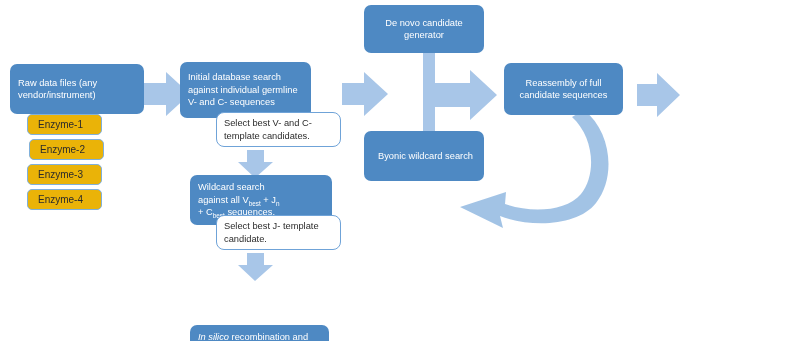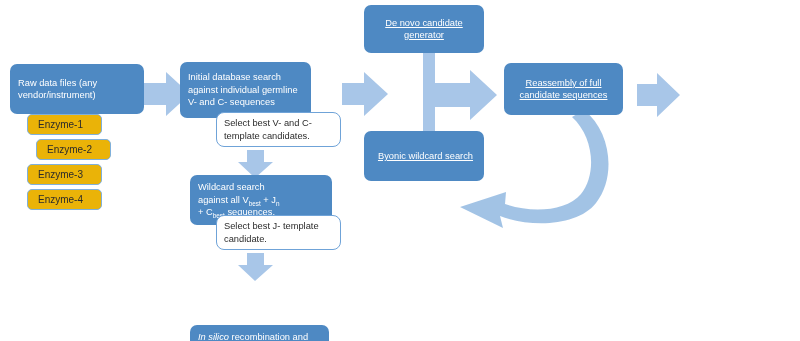--- a/index.html
+++ b/index.html
@@ -28,21 +28,20 @@
     font-size: 9.3px;
     line-height: 12.4px;
     box-sizing: border-box;
     padding: 5px 8px;
     display: flex;
     flex-direction: column;
     justify-content: center;
   }
   .box.center {
     text-align: center;
-    text-decoration: underline;
   }
   .box.left {
     text-align: left;
     align-items: flex-start;
   }
   .callout {
     position: absolute;
     background: #ffffff;
     border: 1px solid #6FA3D8;
     border-radius: 8px;
@@ -133,21 +132,21 @@
     </g>
   </svg>
 
   <div class="box left" style="left:10px; top:64px; width:134px; height:50px;">
     <span>Raw data files (any vendor/instrument)</span>
   </div>
 
   <div class="enzyme" style="left:27px; top:114px; width:75px; height:21px;">
     <span>Enzyme-1</span>
   </div>
-  <div class="enzyme" style="left:36px; top:139px; width:75px; height:21px;">
+  <div class="enzyme" style="left:29px; top:139px; width:75px; height:21px;">
     <span>Enzyme-2</span>
   </div>
   <div class="enzyme" style="left:27px; top:164px; width:75px; height:21px;">
     <span>Enzyme-3</span>
   </div>
   <div class="enzyme" style="left:27px; top:189px; width:75px; height:21px;">
     <span>Enzyme-4</span>
   </div>
 
   <div class="box left" style="left:180px; top:62px; width:131px; height:56px;">

